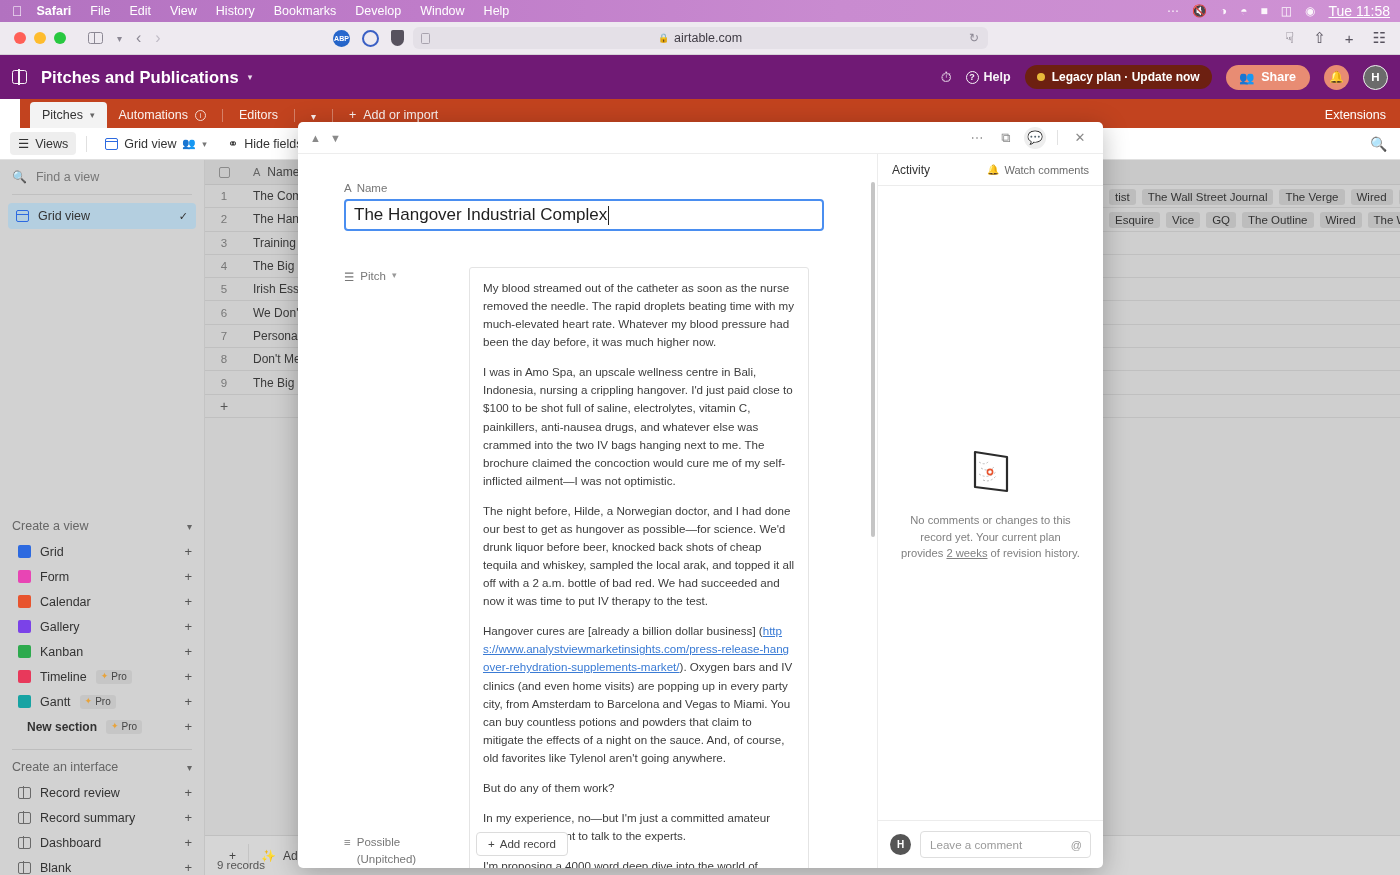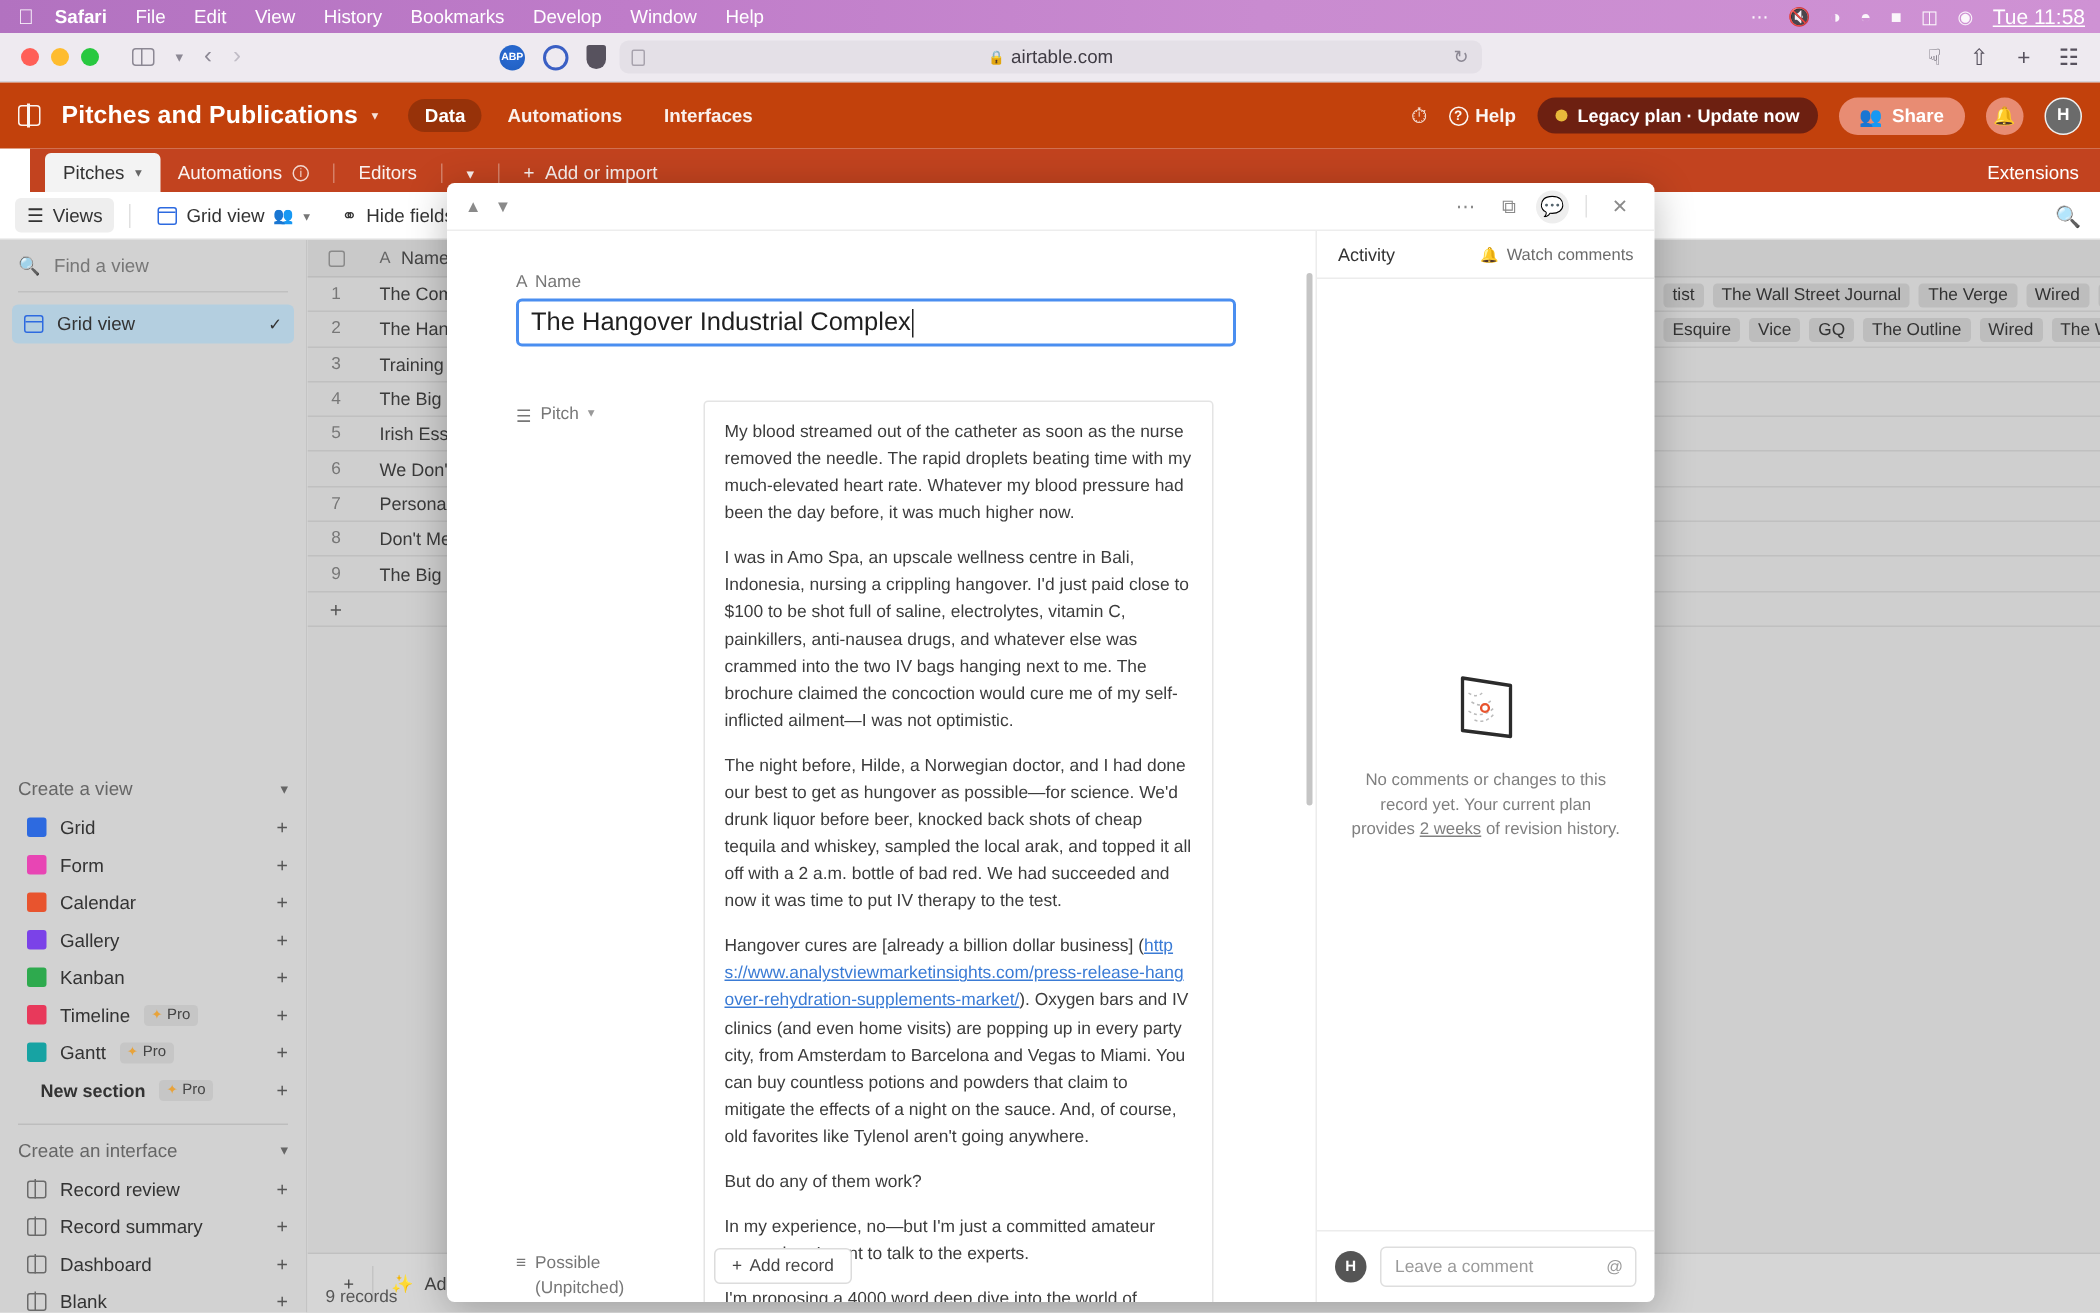--- a/index.html
+++ b/index.html
@@ -52,21 +52,21 @@
   }
   #urlbar .lock { font-size: 9px; margin-right: 4px; }
   #urlbar .shield-left { position: absolute; left: 8px; width: 9px; height: 11px; border: 1px solid #a8a3ae; border-radius: 1.5px; }
   #urlbar .reload { position: absolute; right: 9px; font-size: 12px; color: #8c8894; }
   #safari .right-icons { position: absolute; right: 14px; display: flex; align-items: center; gap: 19px; color: #57525e; font-size: 15px; }
 
   
   #app { position: absolute; left: 0; top: 55px; width: 1400px; height: 820px; background: #fff; }
 
   #at-top {
-    height: 44px; background: #c2410c; display: flex; align-items: center; color: #fff;
+    height: 44px; background: #701a75; display: flex; align-items: center; color: #fff;
     padding: 4px 12px;
   }
   .at-grid-ic { width: 15px; height: 14px; border: 1.6px solid #fff; border-radius: 2.5px; position: relative; opacity: .95; }
   .at-grid-ic::after { content:""; position:absolute; left: 5.1px; top:-1.6px; bottom:-1.6px; width:1.6px; background:#fff; }
   #base-name { font-size: 16.5px; font-weight: bold; margin-left: 14px; letter-spacing: .1px; }
   .caret { font-size: 9px; opacity: .85; margin-left: 9px; }
   #at-top .tabs { display: flex; align-items: center; gap: 6px; margin-left: 20px; }
   #at-top .tab { font-size: 12.5px; font-weight: bold; padding: 4px 11px; border-radius: 11px; opacity: .92; white-space: nowrap;}
   #at-top .tab.active { background: rgba(0,0,0,.22); opacity: 1; }
   #at-top .right { margin-left: auto; display: flex; align-items: center; gap: 14px; }
@@ -241,25 +241,20 @@
     <span>☷</span>
   </div>
 </div>
 
 <div id="app">
 
   <div id="at-top">
     <span class="at-grid-ic"></span>
     <span id="base-name">Pitches and Publications</span>
     <span class="caret">▾</span>
-    <div class="tabs">
-      <span class="tab active">Data</span>
-      <span class="tab">Automations</span>
-      <span class="tab">Interfaces</span>
-    </div>
     <div class="right">
       <span class="hist-ic">⏱</span>
       <span class="help-wrap">
         <span class="qmark">?</span>
         <span>Help</span>
       </span>
       <span id="plan-pill">
         <span class="dot-y"></span>
         <span>Legacy plan · Update now</span>
       </span>

